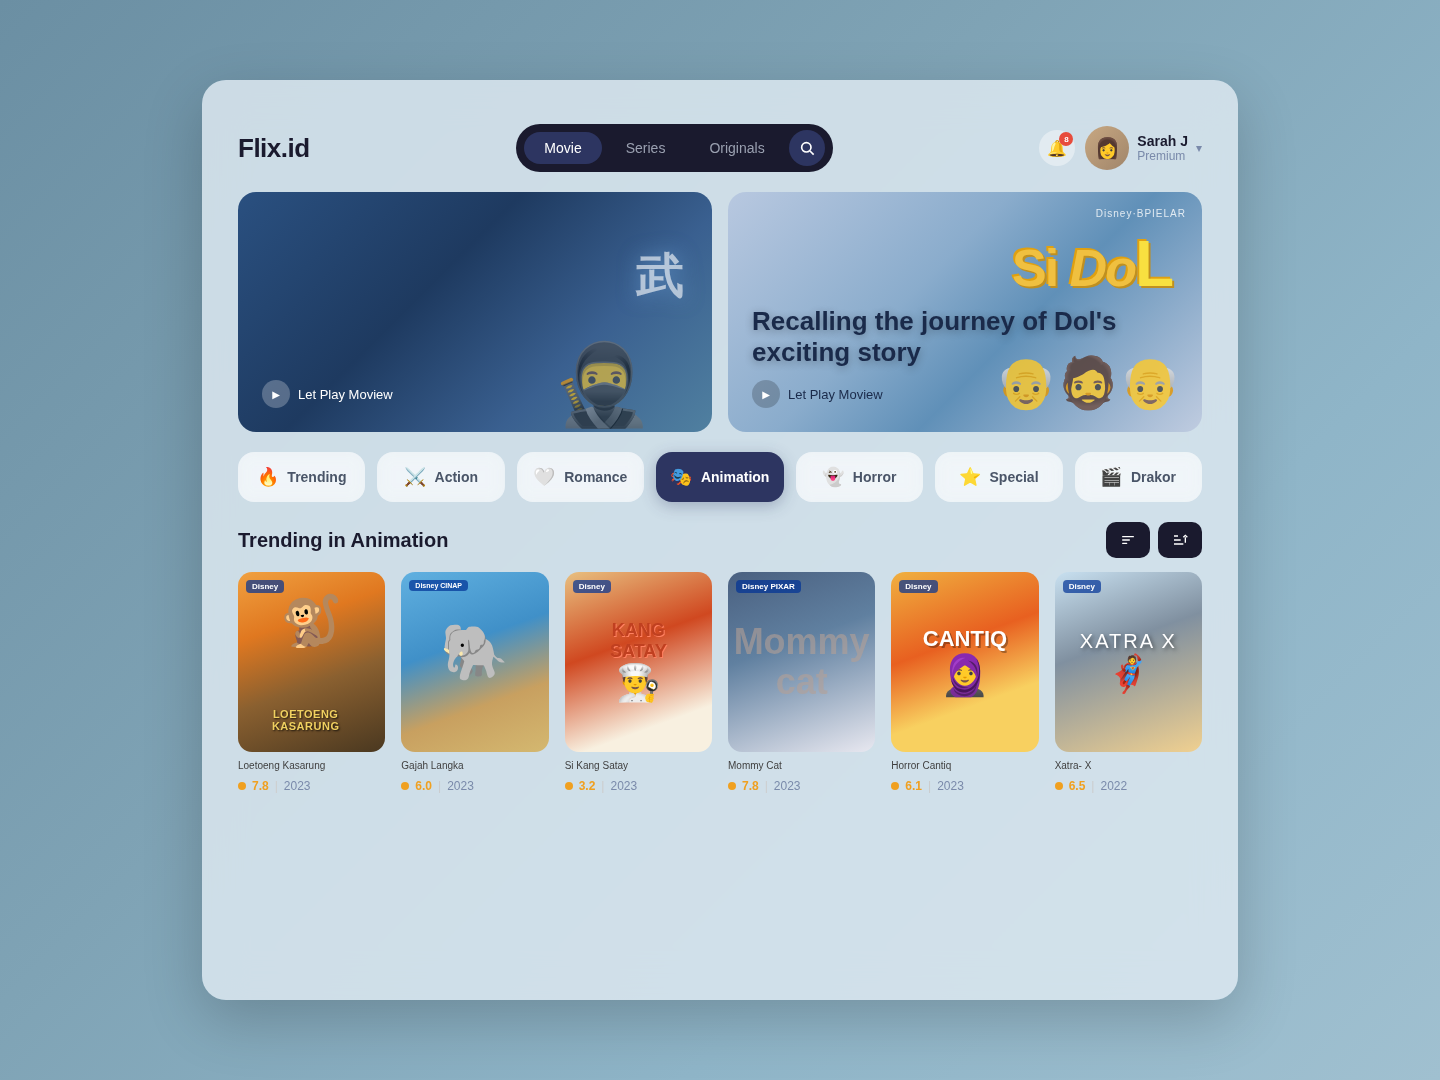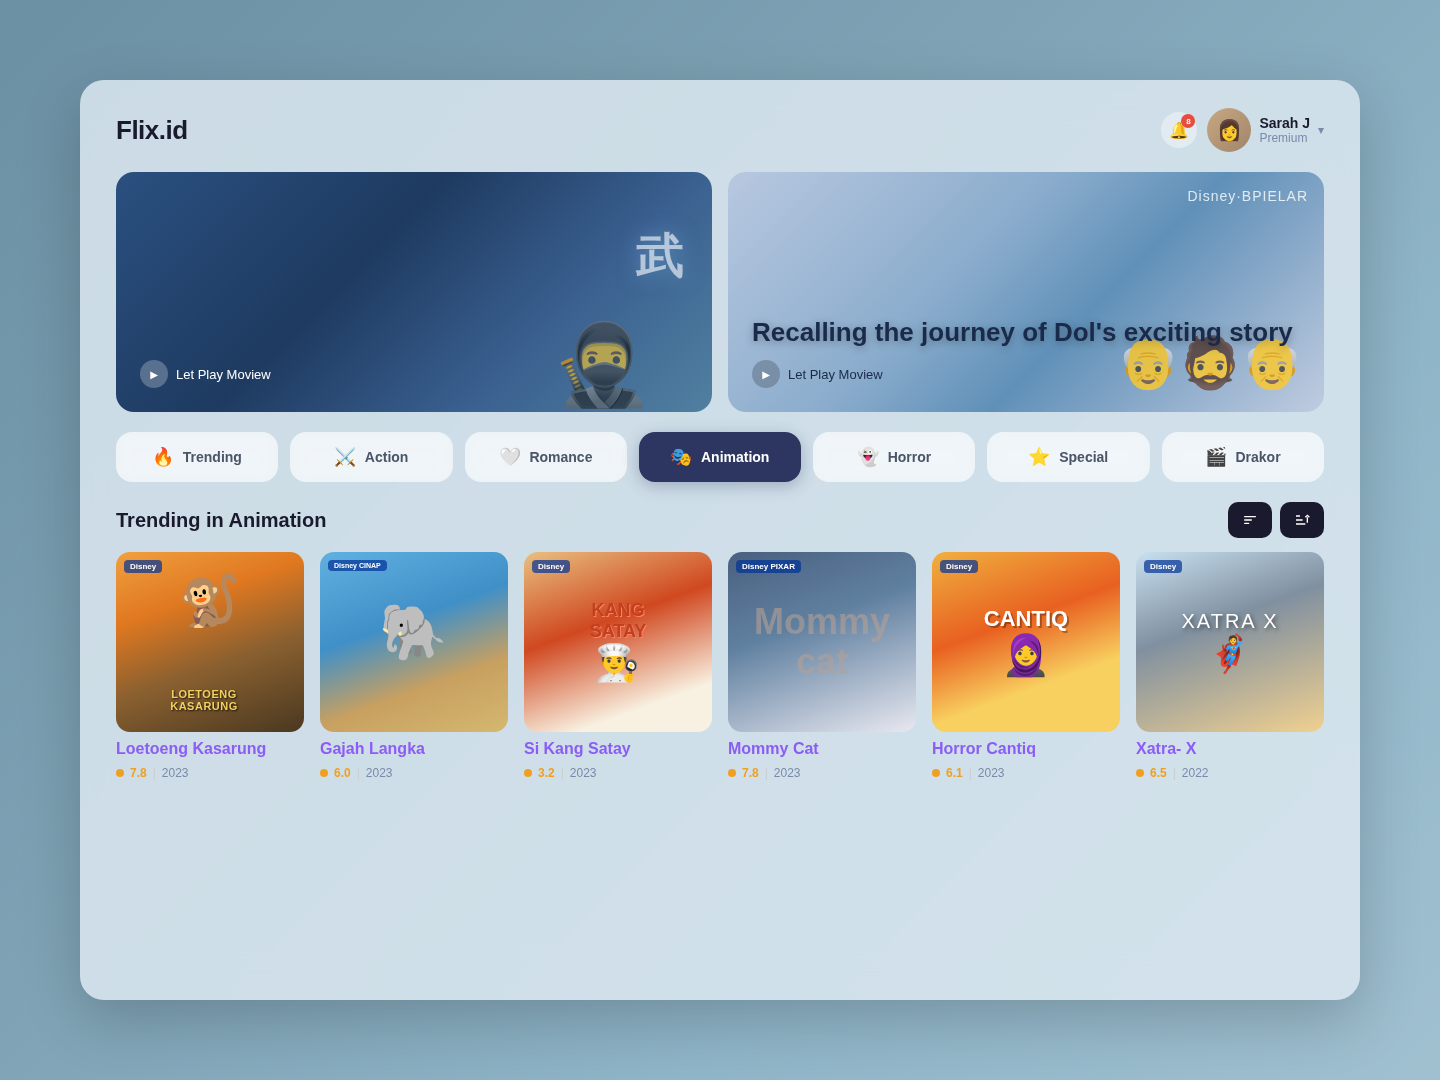--- a/index.html
+++ b/index.html
@@ -9,26 +9,26 @@
       height: 1080px;
       background: linear-gradient(135deg, #6b8fa3 0%, #7fa3b5 40%, #8fb5c8 70%, #a0c0d0 100%);
       display: flex;
       align-items: center;
       justify-content: center;
       font-family: -apple-system, BlinkMacSystemFont, 'Segoe UI', sans-serif;
       overflow: hidden;
     }
 
     .app-container {
-      width: 1280px;
+      width: 1036px;
       height: 920px;
       background: rgba(220, 232, 240, 0.85);
       backdrop-filter: blur(20px);
       border-radius: 24px;
-      padding: 28px 36px;
+      padding: 44px 36px;
       display: flex;
       flex-direction: column;
       gap: 20px;
       box-shadow: 0 20px 60px rgba(0,0,0,0.2);
     }
 
     
     .header {
       display: flex;
       align-items: center;
@@ -214,21 +214,21 @@
       bottom: 0;
       font-size: 80px;
       opacity: 0.6;
     }
 
     
     .sidol-brand {
       position: absolute;
       top: 16px;
       right: 16px;
-      font-size: 14px;
+      font-size: 10px;
       color: rgba(255,255,255,0.8);
       letter-spacing: 1px;
     }
 
     .sidol-title {
       position: absolute;
       right: 30px;
       top: 40px;
       font-size: 52px;
       font-weight: 900;
@@ -336,23 +336,23 @@
     .poster-overlay {
       position: absolute;
       inset: 0;
       display: flex;
       align-items: center;
       justify-content: center;
       flex-direction: column;
     }
 
     .movie-title {
-      font-size: 16px;
-      font-weight: 700;
-      color: #8b5cf6;
+      font-size: 10px;
+      font-weight: 400;
+      color: #404040;
     }
 
     .movie-meta {
       display: flex;
       align-items: center;
       gap: 6px;
       font-size: 12px;
       color: #7a8aaa;
     }
 
@@ -422,20 +422,31 @@
     }
   </style>
 </head>
 <body>
 
 <div class="app-container">
 
   <header class="header">
     <div class="logo">Flix.id</div>
 
+    <nav class="nav-pill">
+      <div class="nav-item active">Movie</div>
+      <div class="nav-item">Series</div>
+      <div class="nav-item">Originals</div>
+      <div class="nav-search">
+        <svg viewBox="0 0 24 24" fill="none" stroke="white" stroke-width="2.5">
+          <circle cx="11" cy="11" r="7"></circle>
+          <line x1="16.5" y1="16.5" x2="22" y2="22"></line>
+        </svg>
+      </div>
+    </nav>
 
     <div class="user-area">
       <div class="bell-icon">
         <span>🔔</span>
         <div class="bell-badge">8</div>
       </div>
       <div class="user-info">
         <div class="user-avatar">👩</div>
         <div class="user-text">
           <span class="user-name">Sarah J</span>
@@ -454,20 +465,23 @@
       <div class="hero-content">
         <div class="play-btn">
           <div class="play-circle">▶</div>
           <span>Let Play Moview</span>
         </div>
       </div>
     </div>
 
     <div class="hero-card hero-card-right">
       <div class="sidol-brand">Disney·BPIELAR</div>
+      <div class="sidol-title">
+        Si <span style="font-style:italic;">Do</span><span style="font-size:64px;color:#f8e040;">L</span>
+      </div>
       <div style="position:absolute;right:20px;bottom:20px;font-size:50px;opacity:0.8;">👴🧔👴</div>
       <div class="hero-content">
         <div class="hero-title" style="color:#1a2a4a;">Recalling the journey of Dol's exciting story</div>
         <div class="play-btn">
           <div class="play-circle" style="background:rgba(0,0,0,0.2);">▶</div>
           <span style="color:#1a2a4a;">Let Play Moview</span>
         </div>
       </div>
     </div>
 

